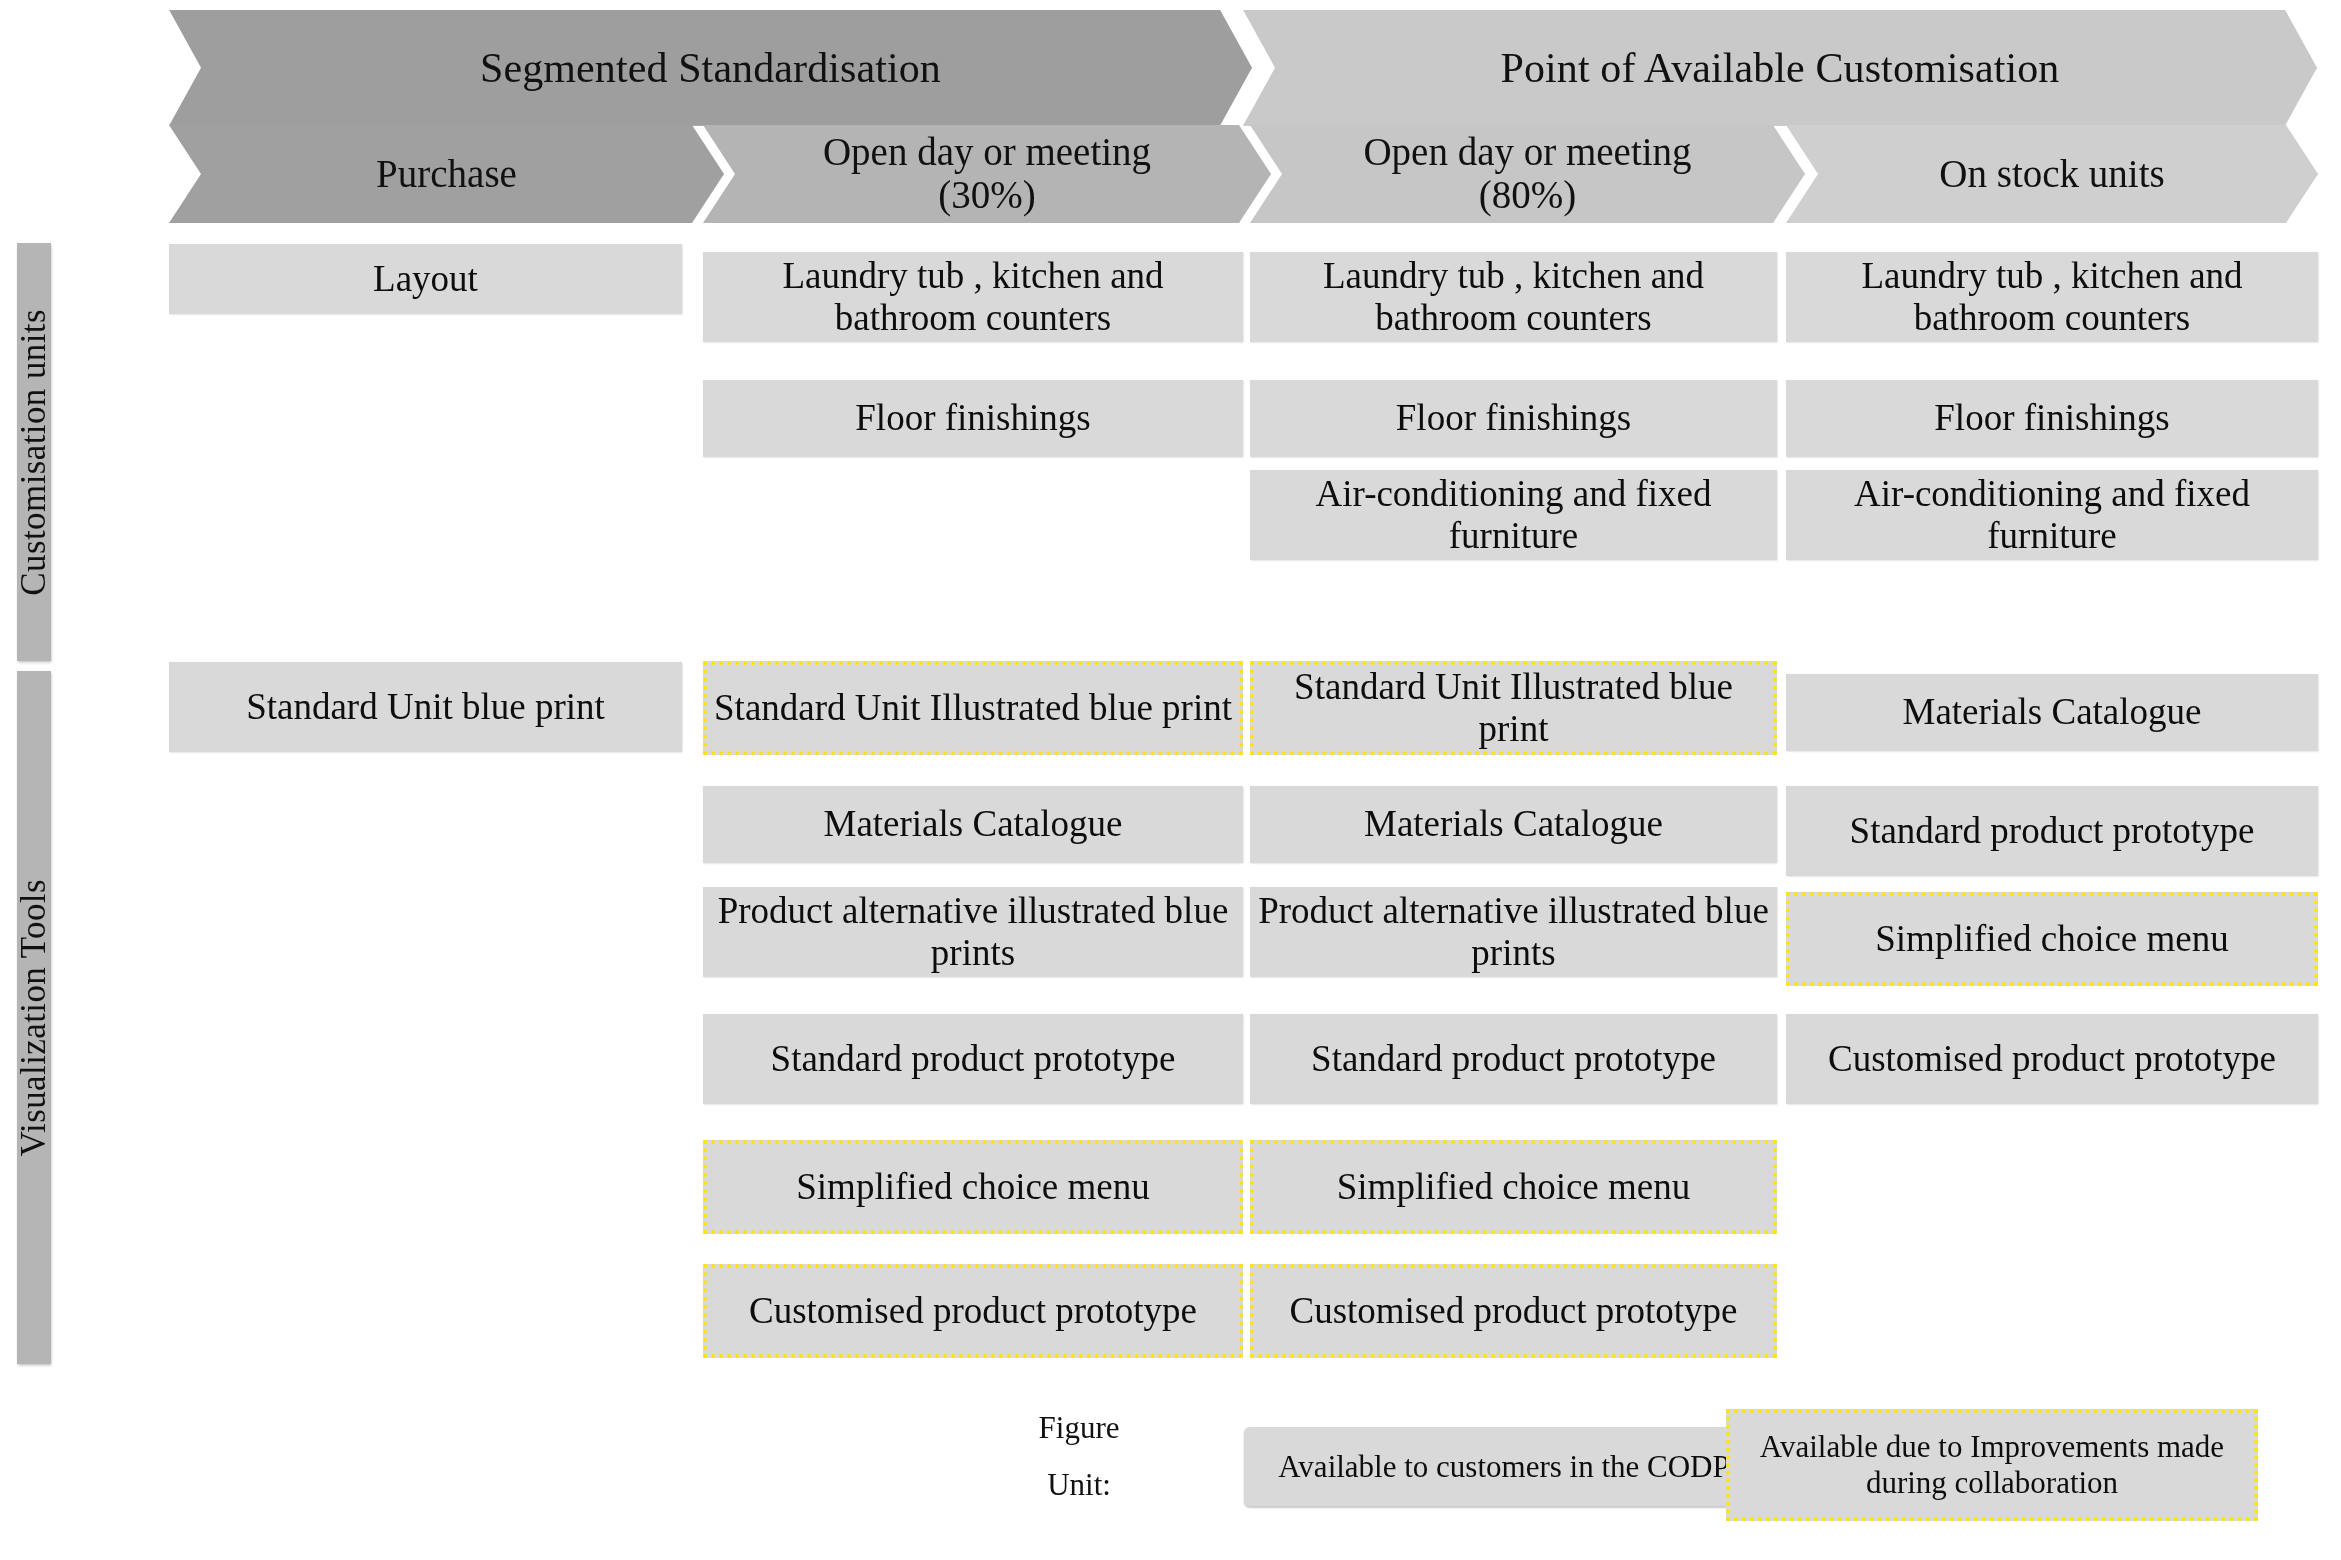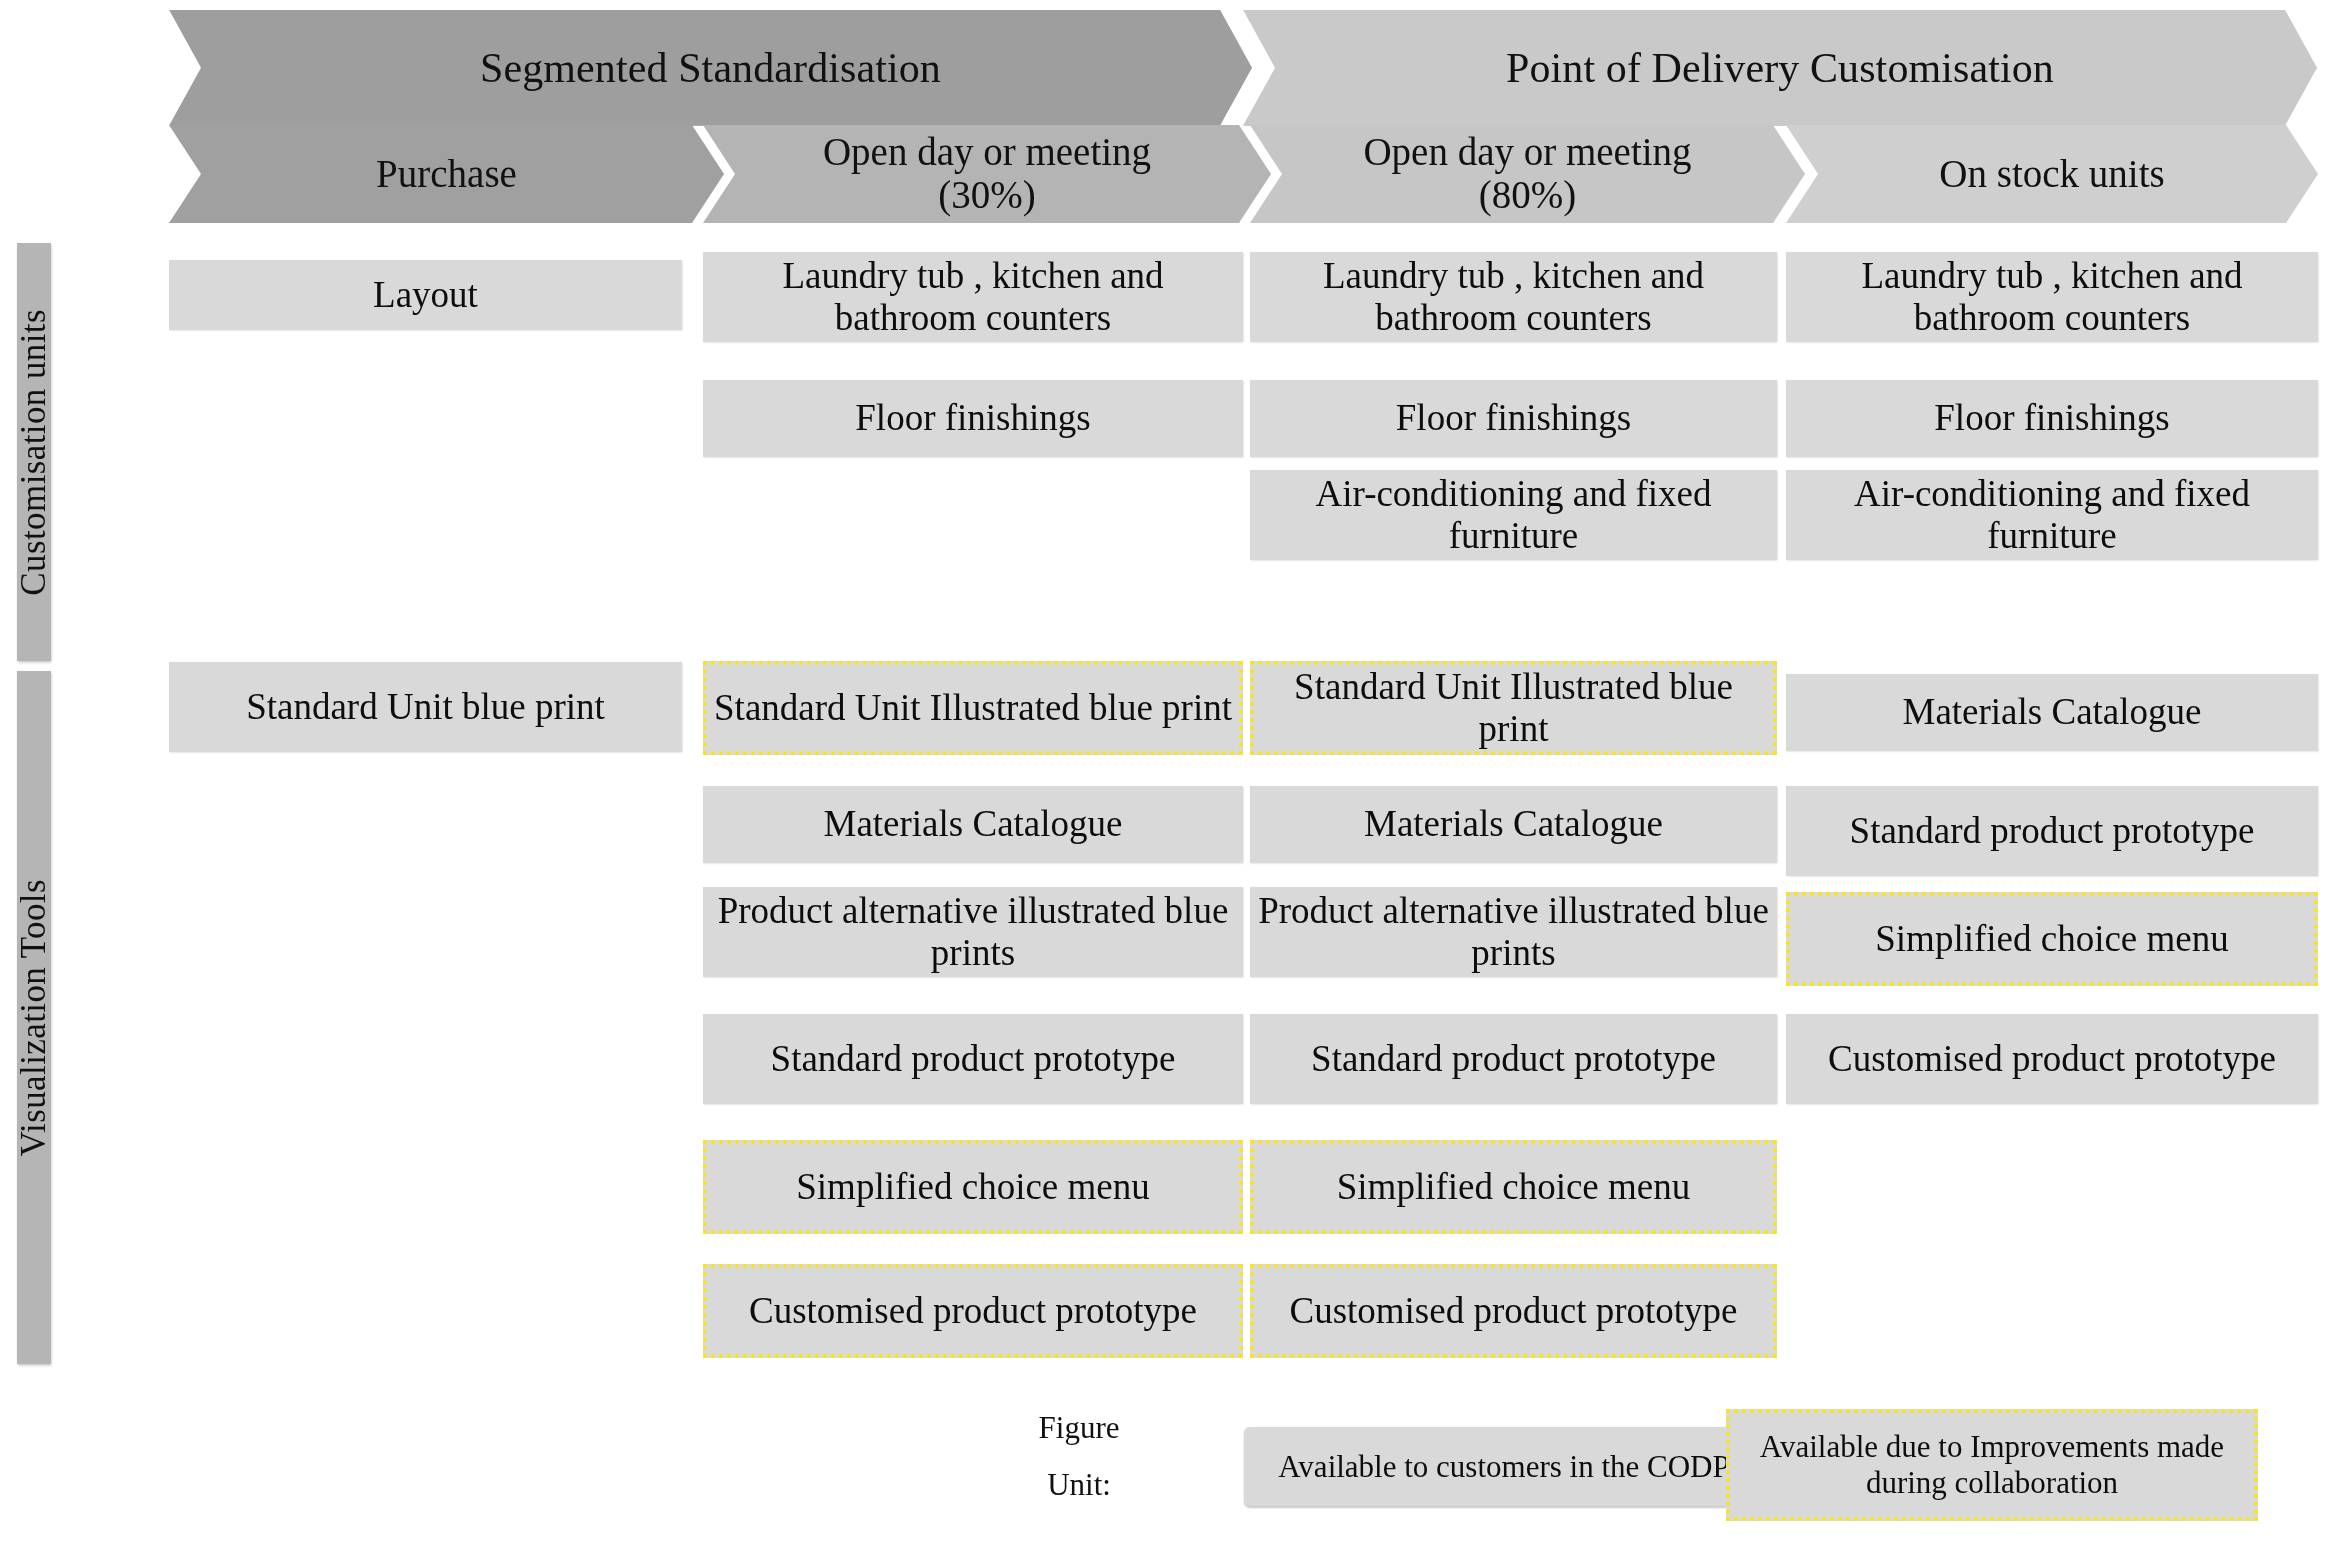--- a/index.html
+++ b/index.html
@@ -124,21 +124,21 @@
     box-shadow: none;
   }
 </style>
 </head>
 <body>
 
 <div class="abs banner banner-dark chev-first" style="left:169px; top:9.8px; width:1083px;">
   <span>Segmented Standardisation</span>
 </div>
 <div class="abs banner banner-light chev-mid" style="left:1243px; top:9.8px; width:1074px;">
-  <span>Point of Delivery Customisation</span>
+  <span>Point of Available Customisation</span>
 </div>
 
 <div class="abs stage stage-dark chev-first" style="left:169px; top:125px; width:555px;text-align:right;">
   <span>Purchase</span>
 </div>
 
 <div class="abs stage stage-mid chev-mid" style="left:703px; top:125px; width:568px;">
   <div>
     <div>Open day or meeting</div>
     <div>(30%)</div>
@@ -156,21 +156,21 @@
   <span>On stock units</span>
 </div>
 
 <div class="abs sidelabel" style="left:17px; top:243px; width:34px; height:418px;">
   <span>Customisation units</span>
 </div>
 <div class="abs sidelabel" style="left:17px; top:671px; width:34px; height:693px;">
   <span>Visualization Tools</span>
 </div>
 
-<div class="abs cell" style="left:169px; top:260px; width:513px; height:70px;">
+<div class="abs cell" style="left:169px; top:244px; width:513px; height:70px;">
   <span>Layout</span>
 </div>
 
 <div class="abs cell" style="left:703px; top:252px; width:540px; height:90px;">
   <span>Laundry tub , kitchen and bathroom counters</span>
 </div>
 <div class="abs cell" style="left:703px; top:380px; width:540px; height:77px;">
   <span>Floor finishings</span>
 </div>
 

